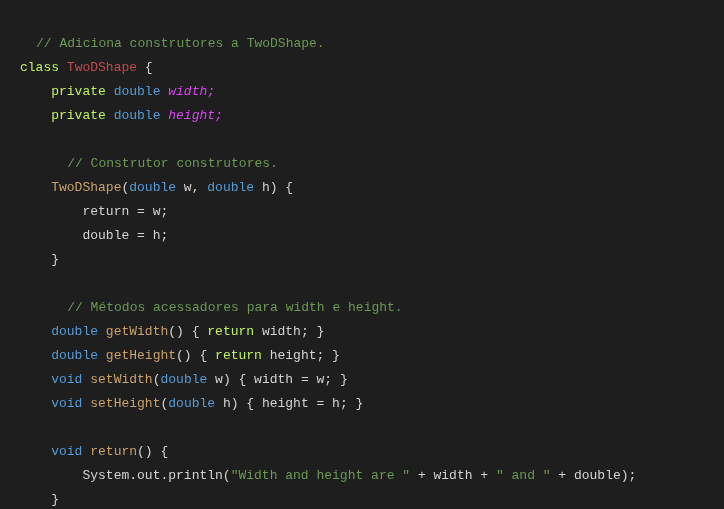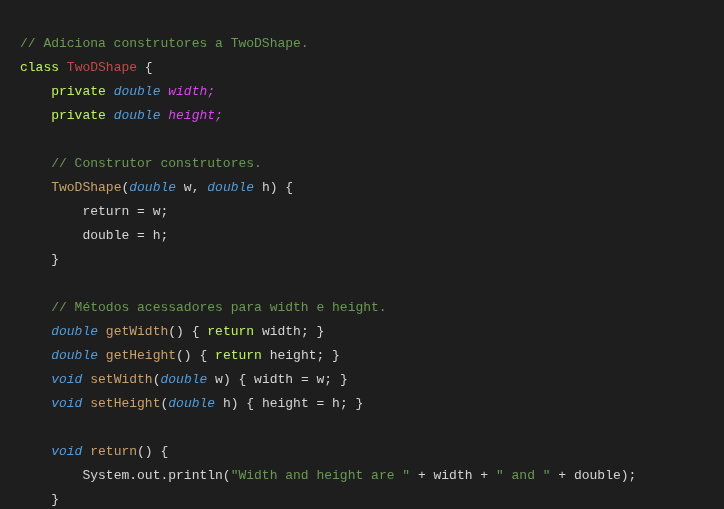--- a/index.html
+++ b/index.html
@@ -11,23 +11,23 @@
     line-height: 24px;
     color: #d4d4d4;
     width: 724px;
     height: 509px;
     overflow: hidden;
   }
   .code-block {
     padding: 8px 20px;
     white-space: pre;
   }
-  .comment { color: #6a9955; }
+  .comment { color: #6a9955; margin-left: 16px; }
   .keyword { color: #bef264; }
-  .type { color: #569cd6; font-style: italic; }
+  .type { color: #569cd6; }
   .classname { color: #c14a4a; }
   .method { color: #c9a26d; }
   .string { color: #6a9955; }
   .plain { color: #d4d4d4; }
   .ident { color: #d946ef; font-style: italic; }
 </style>
 </head>
 <body>
 
 <div class="code-block">

